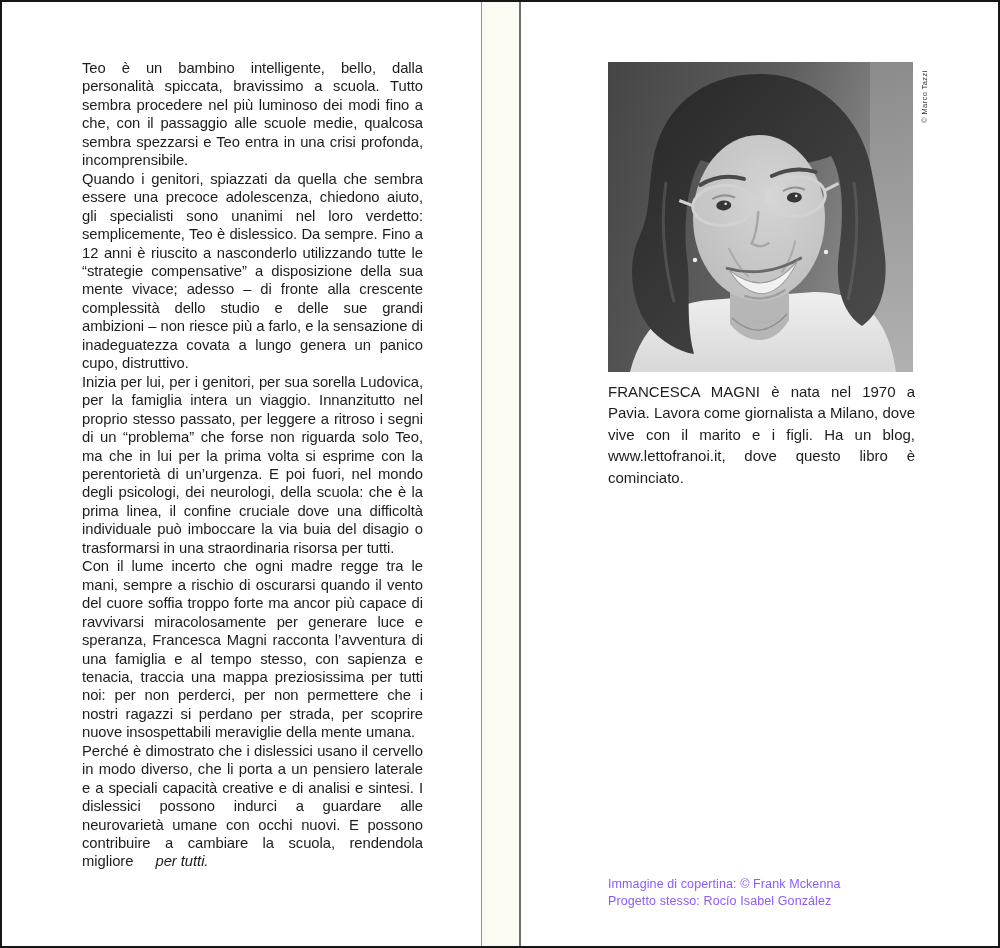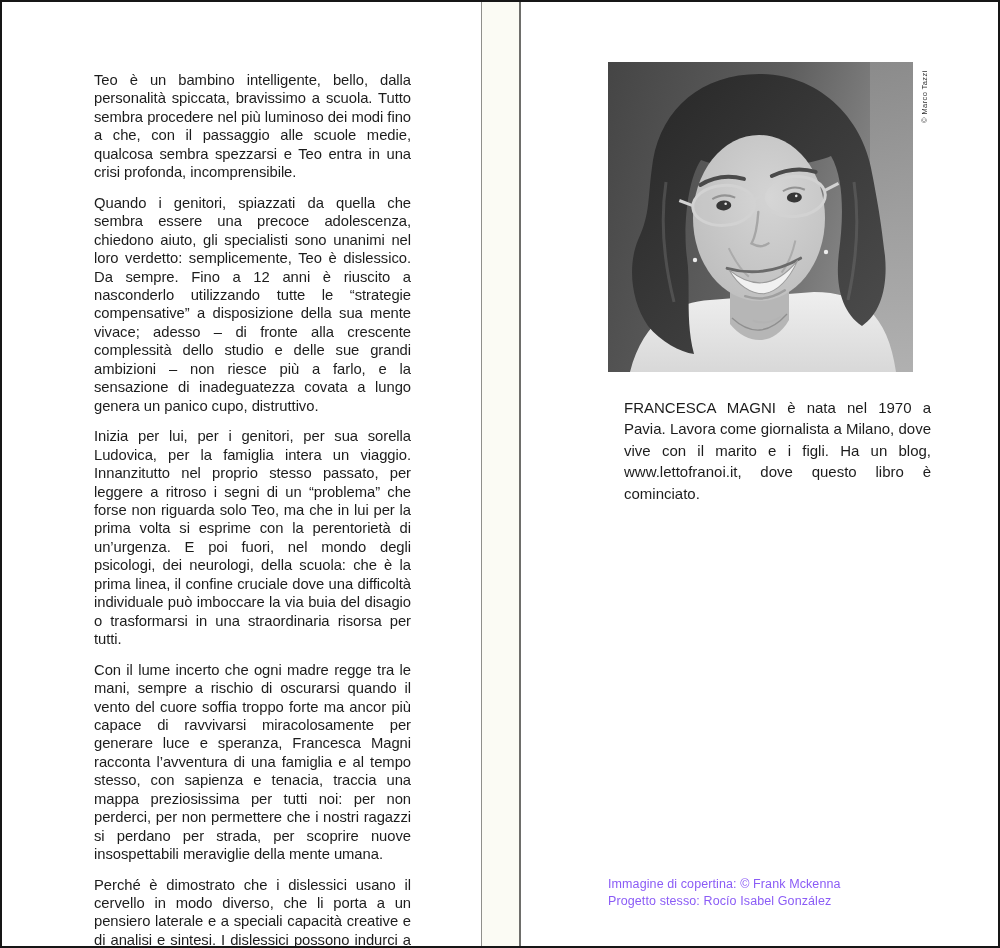--- a/index.html
+++ b/index.html
@@ -20,41 +20,41 @@
     border-left:1px solid #8f8f8b;
     border-right:2px solid #6e6e6b;
   }
   
   .flap-text{
     position:absolute;left:80px;top:57px;width:341px;
     font-size:14.8px;line-height:18.45px;
     text-align:justify;
     letter-spacing:-0.05px;
   }
-  .flap-text p{margin:12px;}
+  .flap-text p{margin:0;}
   .flap-text em{padding-left:18px;}
   
   .photo{
     position:absolute;left:606px;top:60px;width:305px;height:310px;margin:0;
     background:#6b6b6b;
   }
   .photo svg{display:block;width:100%;height:100%;}
   
   .photo-credit{
     position:absolute;left:917px;top:63px;width:13px;height:58px;
   }
   .photo-credit span{
     position:absolute;left:1px;top:58px;
     transform-origin:0 0;transform:rotate(-90deg);
     white-space:nowrap;
     font-size:7.5px;letter-spacing:0.4px;color:#2f2f2f;
   }
   
   .bio{
-    position:absolute;left:606px;top:379px;width:307px;margin:16px;
+    position:absolute;left:606px;top:379px;width:307px;margin:0;
     font-size:15px;line-height:21.4px;
     text-align:justify;
   }
   
   .credits{
     position:absolute;left:606px;top:874px;width:330px;
     font-size:12.5px;line-height:16.8px;
     color:#8b5cf6;letter-spacing:0.1px;
   }
 </style>

